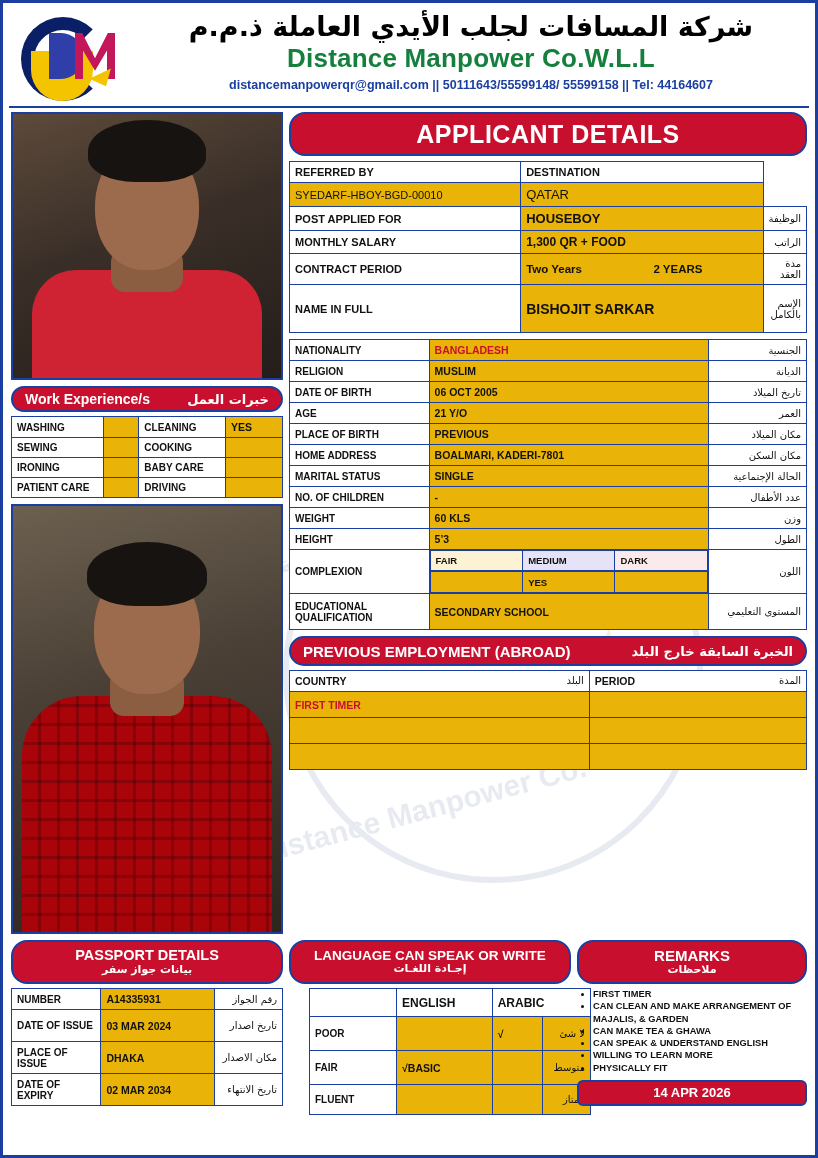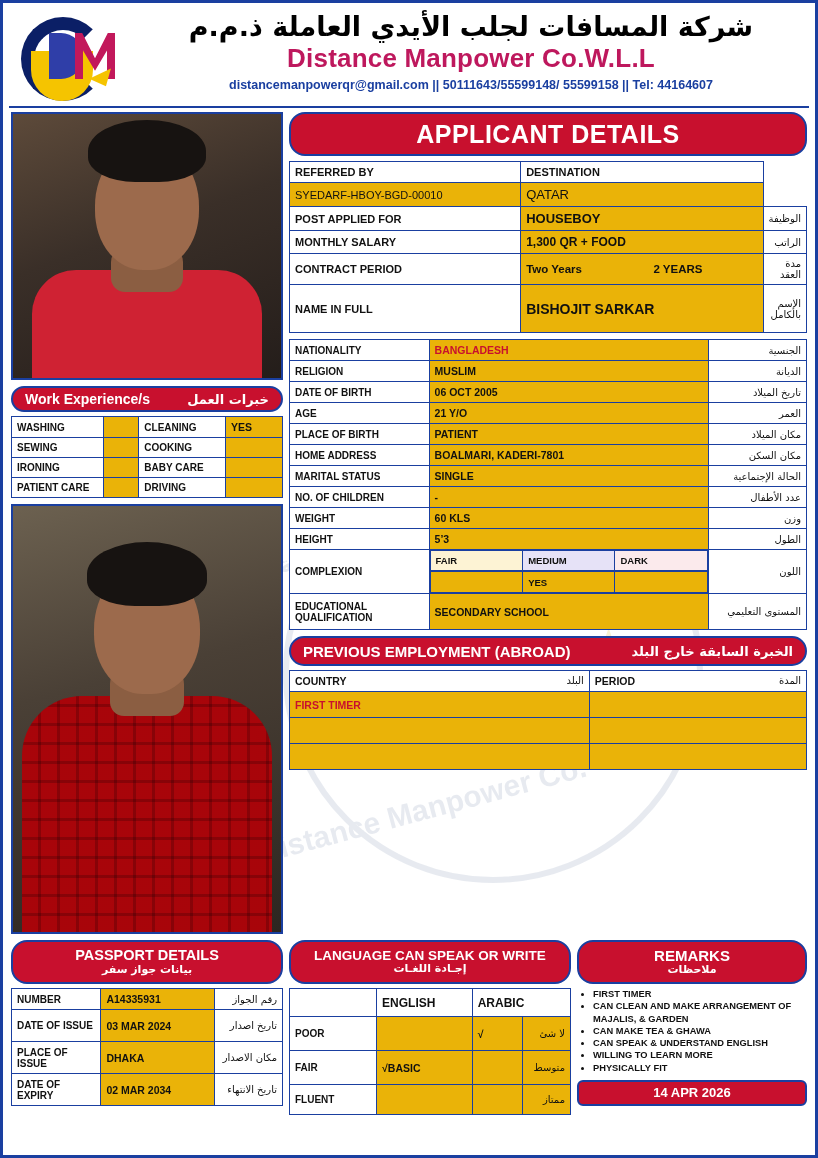--- a/index.html
+++ b/index.html
@@ -81,21 +81,21 @@
     border-top: 14px solid #f5c400;
     transform: rotate(-25deg);
   }
   .head-text { flex:1; text-align:center; padding-left:4px;}
   .ar-title {
     font-family: "DejaVu Sans", sans-serif;
     font-size: 27px; font-weight:bold; color:#000;
     direction: rtl; line-height: 1.15;
   }
   .en-title {
-    font-size: 26px; font-weight:bold; color:#be185d; margin-top:1px;
+    font-size: 26px; font-weight:bold; color:#15803d; margin-top:1px;
     letter-spacing:.2px;
   }
   .contact {
     margin-top:4px; font-size:12.5px; font-weight:bold; color:#1a3fa0;
   }
   .hr-blue { height:2px; background:#1a3fa0; margin:3px 2px 4px 2px; }
 
   
   .bar {
     background:#c8102e;
@@ -345,21 +345,21 @@
             <td class="pinkish bold">06 OCT 2005</td>
             <td class="ar white">تاريخ الميلاد</td>
           </tr>
           <tr>
             <td class="lbl">AGE</td>
             <td class="pinkish bold"> 21 Y/O</td>
             <td class="ar white">العمر</td>
           </tr>
           <tr>
             <td class="lbl">PLACE OF BIRTH</td>
-            <td class="pinkish bold">PATIENT</td>
+            <td class="pinkish bold">PREVIOUS</td>
             <td class="ar white">مكان الميلاد</td>
           </tr>
           <tr>
             <td class="lbl">HOME ADDRESS</td>
             <td class="pinkish bold">BOALMARI, KADERI-7801</td>
             <td class="ar white">مكان السكن</td>
           </tr>
           <tr>
             <td class="lbl">MARITAL STATUS</td>
             <td class="pinkish bold">SINGLE</td>
@@ -487,21 +487,21 @@
         </tr>
       </tbody>
         </table>
     </div>
 
     <div class="bw-col2">
       <div class="bar bar-stack" style="height:44px;">
         <span style="font-size:13.5px;">LANGUAGE CAN SPEAK OR WRITE</span>
         <span class="small-ar">إجـادة اللغـات</span>
       </div>
-      <table style="margin-top:4px;">
+      <table style="margin-top:4px;margin-left:20px;">
         <tbody>
             <tr style="height:28px;">
           <td class="white" style="width:31%; border-left:1px solid #1a3fa0;">&nbsp;</td>
           <td class="white ctr bold" style="width:34%; font-size:12px;">ENGLISH</td>
           <td class="white ctr bold" style="font-size:12px;" colspan="2">ARABIC</td>
         </tr>
         <tr style="height:34px;">
           <td class="lbl">POOR</td>
           <td class="pinkish ctr"></td>
           <td class="pinkish ctr bold" style="width:18%">√</td>

